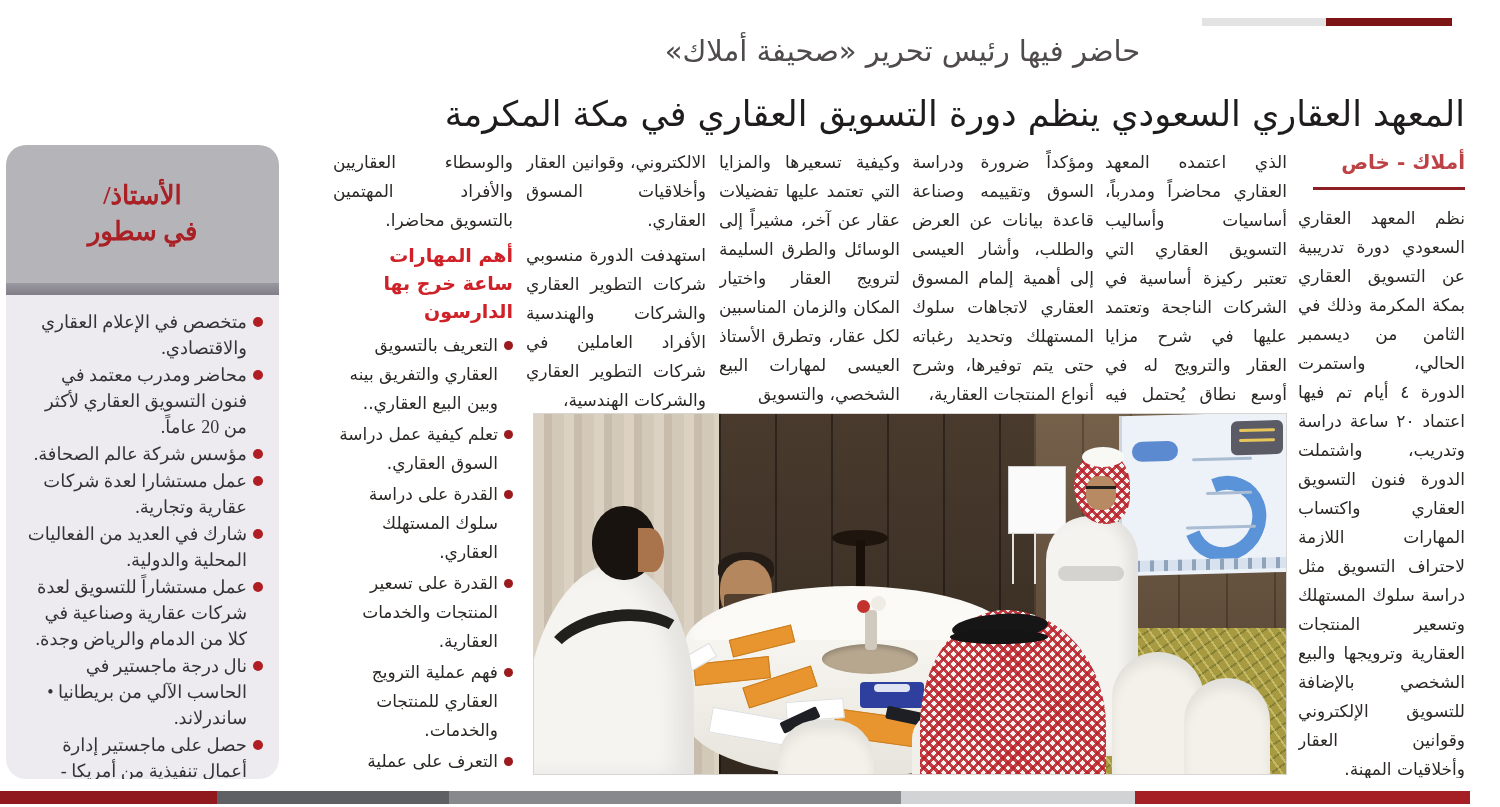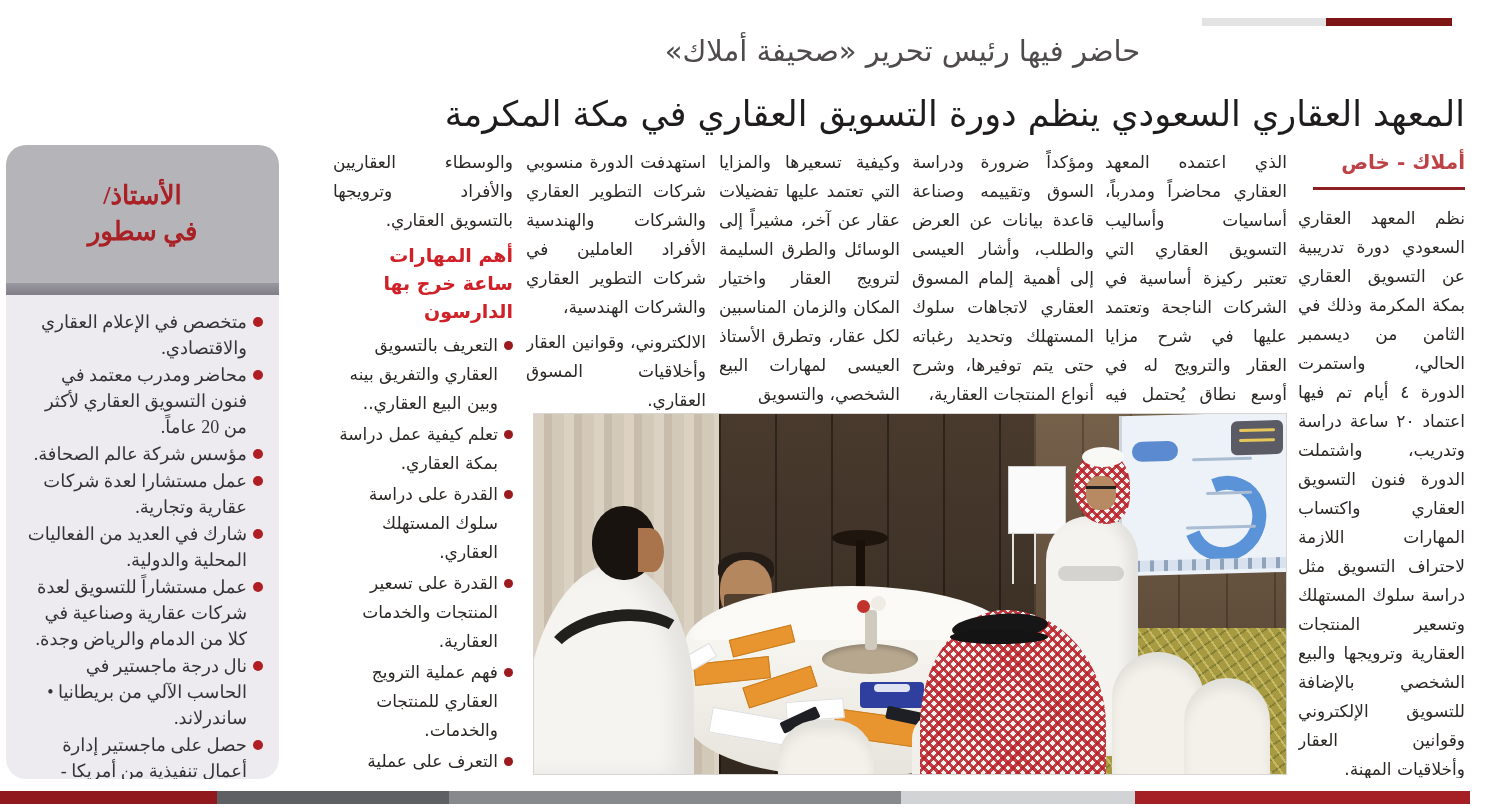--- a/index.html
+++ b/index.html
@@ -201,38 +201,38 @@
   </section>
 
   <section class="col c4">
     <div class="paras">
         <p>وكيفية تسعيرها والمزايا التي تعتمد عليها تفضيلات عقار عن آخر، مشيراً إلى الوسائل والطرق السليمة لترويج العقار واختيار المكان والزمان المناسبين لكل عقار، وتطرق الأستاذ العيسى لمهارات البيع الشخصي، والتسويق</p>
       </div>
   </section>
 
   <section class="col c5">
     <div class="paras">
+        <p>الالكتروني، وقوانين العقار وأخلاقيات المسوق العقاري.</p>
         <p>استهدفت الدورة منسوبي شركات التطوير العقاري والشركات والهندسية الأفراد العاملين في شركات التطوير العقاري والشركات الهندسية،</p>
-        <p>الالكتروني، وقوانين العقار وأخلاقيات المسوق العقاري.</p>
       </div>
   </section>
 
   <section class="col c6">
     <div class="paras">
-        <p>والوسطاء العقاريين والأفراد وترويجها بالتسويق العقاري.</p>
+        <p>والوسطاء العقاريين والأفراد المهتمين بالتسويق محاضرا.</p>
       </div>
     <div class="skills-heading">أهم المهارات ساعة خرج بها الدارسون</div>
     <div class="skills">
         <div class="b-item">
           <span class="dot"></span>
           <span class="btxt">التعريف بالتسويق العقاري والتفريق بينه وبين البيع العقاري..</span>
         </div>
         <div class="b-item">
           <span class="dot"></span>
-          <span class="btxt">تعلم كيفية عمل دراسة بمكة العقاري.</span>
+          <span class="btxt">تعلم كيفية عمل دراسة السوق العقاري.</span>
         </div>
         <div class="b-item">
           <span class="dot"></span>
           <span class="btxt">القدرة على دراسة سلوك المستهلك العقاري.</span>
         </div>
         <div class="b-item">
           <span class="dot"></span>
           <span class="btxt">القدرة على تسعير المنتجات والخدمات العقارية.</span>
         </div>
         <div class="b-item">

